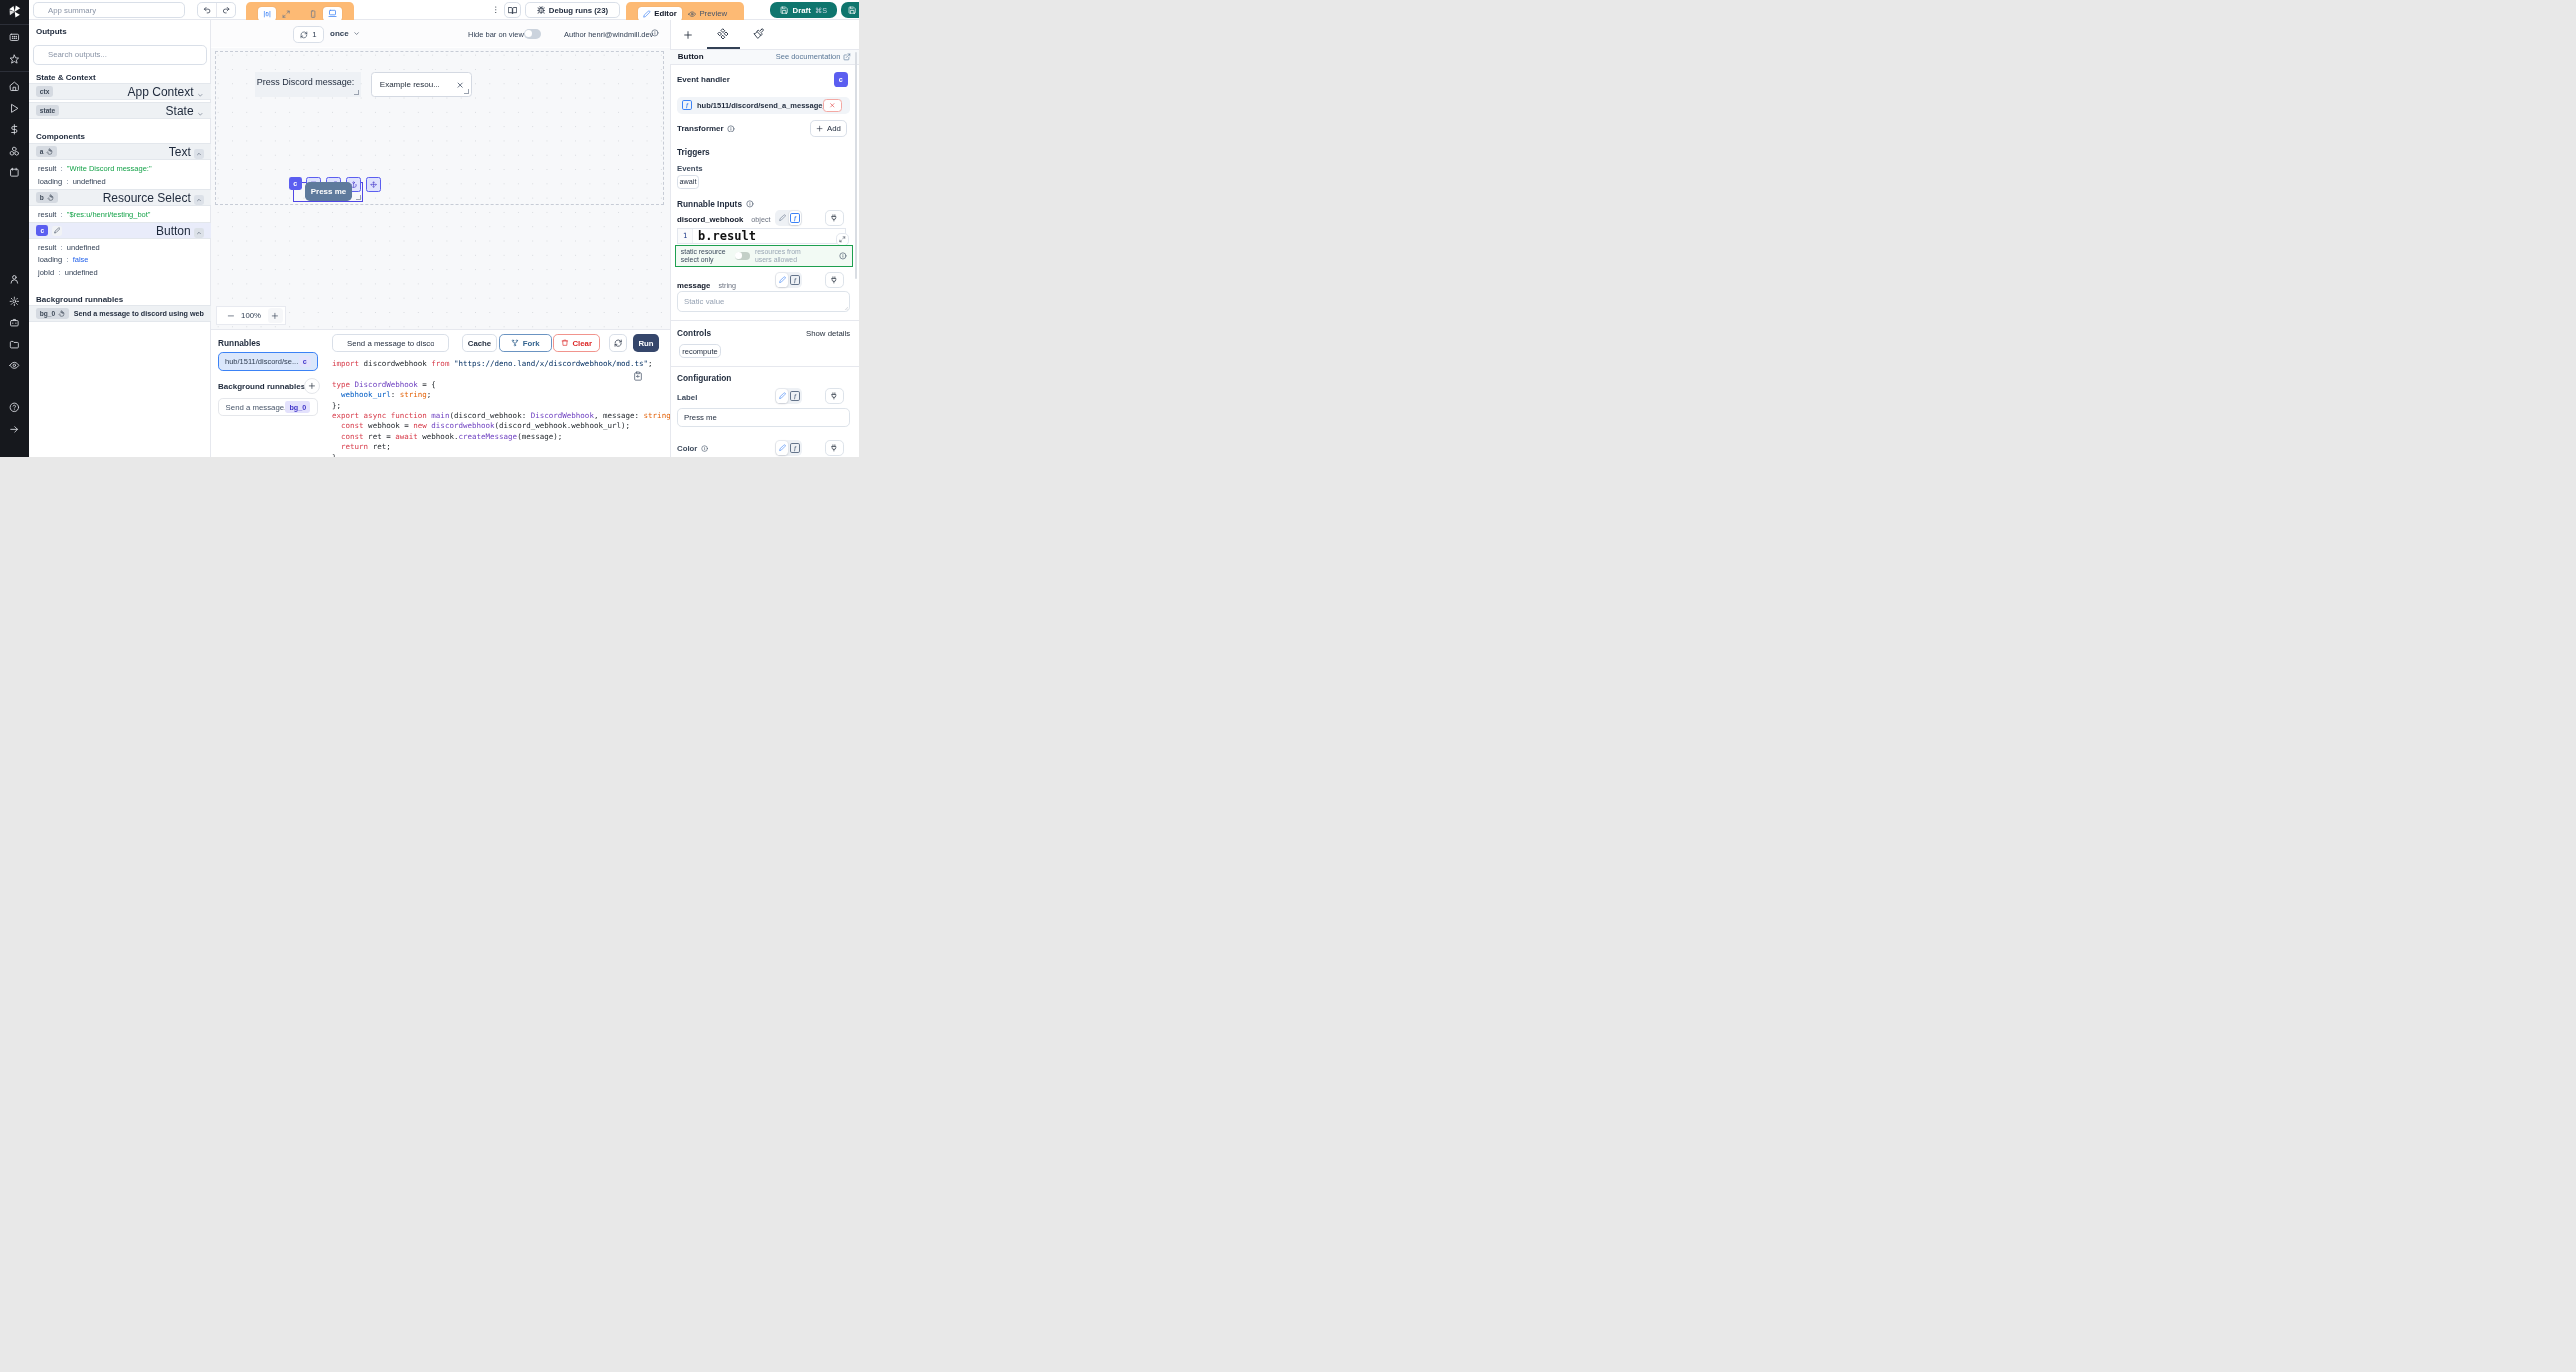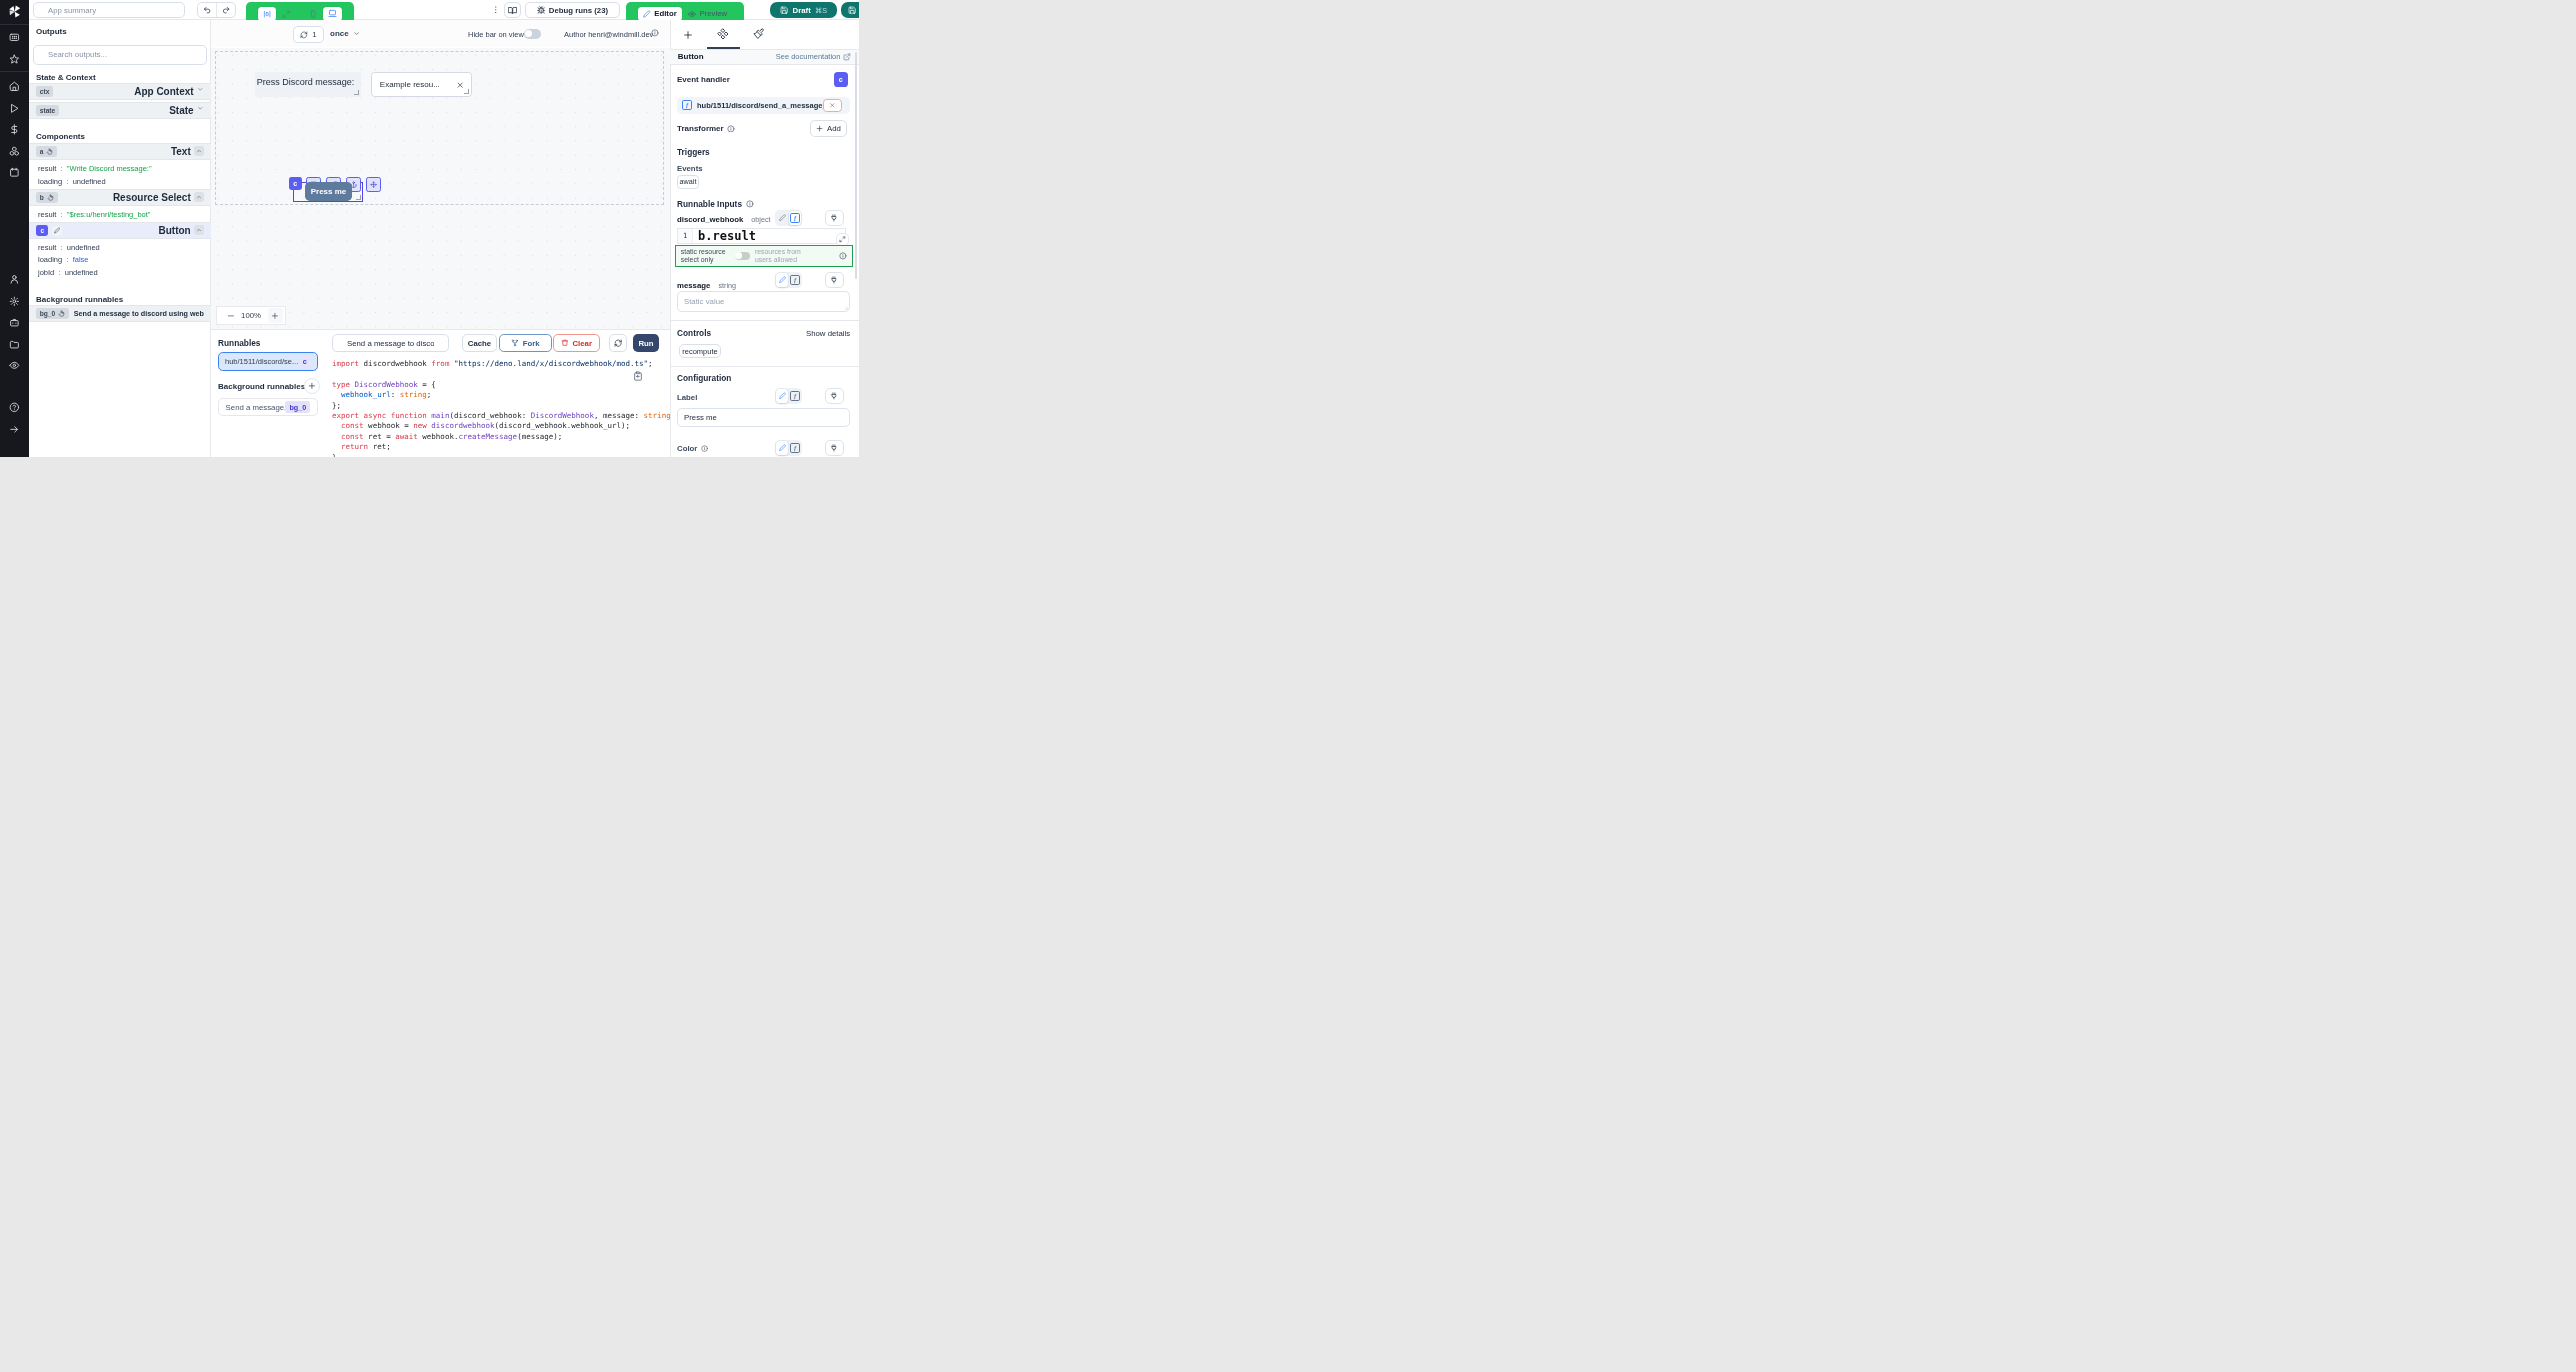--- a/index.html
+++ b/index.html
@@ -14,38 +14,38 @@
   .rail .logo{width:15.5px;height:15.5px;margin:4.2px 0 3.6px;color:#fff;}
   .rail hr{border:none;border-top:0.6px solid #2c2f38;width:29px;margin:1.2px 0;}
 
   
   .topbar{left:29px;top:0;width:830px;height:20px;background:#fff;border-bottom:0.6px solid #e6e8ee;}
   .tb-input{border:0.6px solid #d9dfe8;border-radius:4.8px;background:#fff;font-size:7.8px;color:#1e293b;padding:0 14px;outline:none;
             font-family:"Liberation Sans",sans-serif;}
   .tb-input::placeholder{color:#8a94a6;}
   .btn{display:flex;align-items:center;justify-content:center;gap:3.6px;border:0.6px solid #d9dfe8;border-radius:4.8px;background:#fff;
        font-size:7.8px;color:#1e293b;cursor:pointer;}
-  .seg{background:#22c55e;border-radius:4.8px;display:flex;align-items:center;padding:12px;gap:1.2px;}
+  .seg{background:#fdba74;border-radius:4.8px;display:flex;align-items:center;padding:12px;gap:1.2px;}
   .seg .cell{display:flex;align-items:center;justify-content:center;gap:3.6px;height:14.3px;border-radius:3.6px;padding:0 4.8px;color:#64748b;}
   .seg .cell.on{background:#fff;box-shadow:0 0.6px 1.2px rgba(15,23,42,.18);color:#3b82f6;}
   .slatebtn{display:flex;align-items:center;justify-content:center;gap:4.2px;background:#0f766e;border-radius:7px;color:#fff;
             font-size:7.8px;font-weight:700;margin-left:40px;}
   .slatebtn .short{color:#c9d4e2;font-weight:400;font-size:7.2px;}
 
   
   .outputs{left:29px;top:20px;width:182px;height:437px;background:#fff;border-right:0.6px solid #e6e8ee;}
   .h600{font-weight:700;font-size:8px;color:#1e293b;}
   .orow{left:29px;width:182px;height:17.3px;background:#eef1f4;border-top:0.6px solid #e3e7ec;border-bottom:0.6px solid #e3e7ec;
         display:flex;align-items:center;padding:0 7.2px;}
   .orow.sel{background:#e9ecfa;}
   .badge{background:#d5dae1;color:#3f4a59;font-size:6.6px;font-weight:700;border-radius:2.4px;padding:1.8px 3.6px;
          display:inline-flex;align-items:center;gap:3px;}
   .badge svg{width:7.2px;height:7.2px;}
   .cbadge{background:#5b5ef0;color:#fff;font-size:6.6px;font-weight:700;border-radius:2.4px;padding:1.8px 4.2px;}
-  .rowtype{margin-left:auto;font-weight:700;font-size:10px;color:#1e293b;display:flex;align-items:flex-start;gap:3.6px;}
+  .rowtype{margin-left:auto;font-weight:400;font-size:12px;color:#1e293b;display:flex;align-items:flex-end;gap:3.6px;}
   .chevbtn{width:9.5px;height:9.5px;border-radius:2.4px;background:#dce1e8;display:flex;align-items:center;justify-content:center;color:#334155;}
   .chevbtn svg{width:6px;height:6px;}
   .kv{display:flex;gap:4.2px;font-size:7.5px;align-items:center;}
   .kv .k{color:#334155;}
   .kv .colon{color:#64748b;}
   .kv .v{color:#334155;}
   .kv .v.green{color:#16a34a;}
   .kv .v.blue{color:#2563eb;}
   .pencil-sq{width:10px;height:10px;border-radius:2.4px;background:#f1f3f6;display:flex;align-items:center;justify-content:center;color:#334155;}
   .pencil-sq svg{width:6.6px;height:6.6px;}

